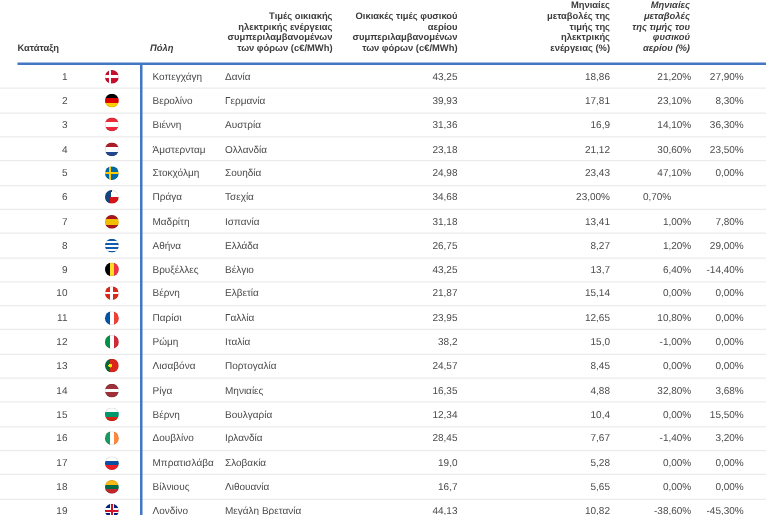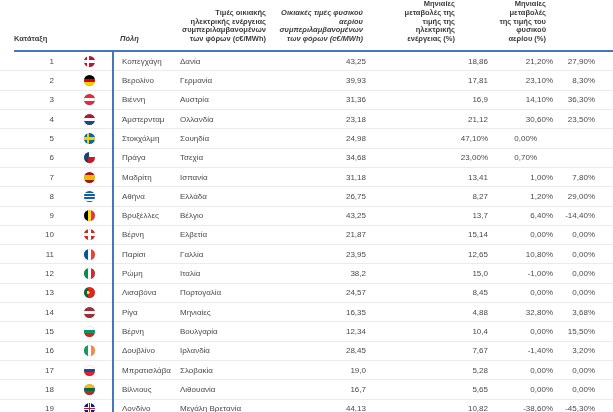--- a/index.html
+++ b/index.html
@@ -14,25 +14,25 @@
   
   .thead { height:50px; align-items:end; }
   .th {
     font-size:7.5px; line-height:8.8px; font-weight:700; color:#3d3d3d;
     padding-bottom:6px; display:flex; align-items:flex-end;
   }
   .th span { display:block; }
   .th-rank  { padding-left:14px; white-space:nowrap; }
   .th-city  { padding-left:8px;font-style:italic; }
   .th-country { padding-left:2px; }
-  .th-right { justify-content:center; text-align:right; }
+  .th-right { justify-content:flex-end; text-align:right; }
   .th-p1 span { max-width:96px; padding-right:2px; }
-  .th-p2 span { max-width:92px; padding-right:2px;font-style:italic; }
+  .th-p2 span { max-width:92px; padding-right:2px; }
   .th-c1 span { max-width:54px; padding-right:2px; }
-  .th-c2 span { max-width:50px; padding-right:3px; }
+  .th-c2 span { max-width:50px; padding-right:3px;font-style:italic; }
 
   .header-line { position:absolute; left:14px; right:0; top:50px; height:2px; background:#4377c4; }
   .vline { position:absolute; left:112px; top:52px; bottom:0; width:2px; background:#4377c4; }
 
   
   .tbody { position:absolute; top:52px; left:0; right:0; }
   .row { height:18.32px; border-bottom:1px solid #ebebeb; align-items:center; }
   .cell { font-size:8px; color:#4a4a4a; overflow:hidden; white-space:nowrap; }
   .c-rank    { text-align:right; padding-right:12px; }
   .c-flag    { text-align:center; line-height:0; }
@@ -146,20 +146,21 @@
         <div class="cell c-num">21,12</div>
         <div class="cell c-num">30,60%</div>
         <div class="cell c-num c-last">23,50%</div>
       </div>
       <div class="row grid">
         <div class="cell c-rank">5</div>
         <div class="cell c-flag"><span class="flag flag-sweden"></span></div>
         <div class="cell c-city">Στοκχόλμη</div>
         <div class="cell c-country">Σουηδία</div>
         <div class="cell c-num">24,98</div>
+        <div class="cell c-num">23,43</div>
         <div class="cell c-num">47,10%</div>
         <div class="cell c-num c-last">0,00%</div>
       </div>
       <div class="row grid">
         <div class="cell c-rank">6</div>
         <div class="cell c-flag"><span class="flag flag-czechia"></span></div>
         <div class="cell c-city">Πράγα</div>
         <div class="cell c-country">Τσεχία</div>
         <div class="cell c-num">34,68</div>
         <div class="cell c-num">23,00%</div>

